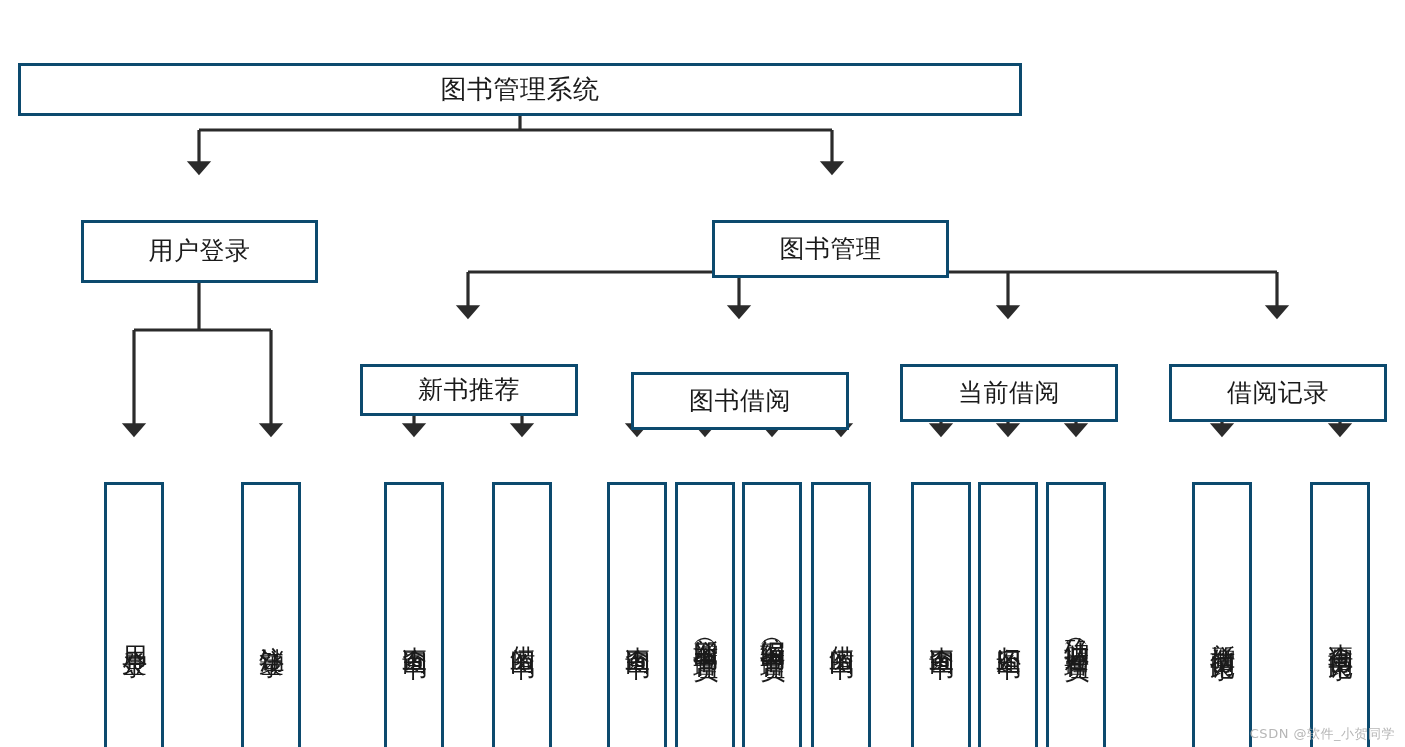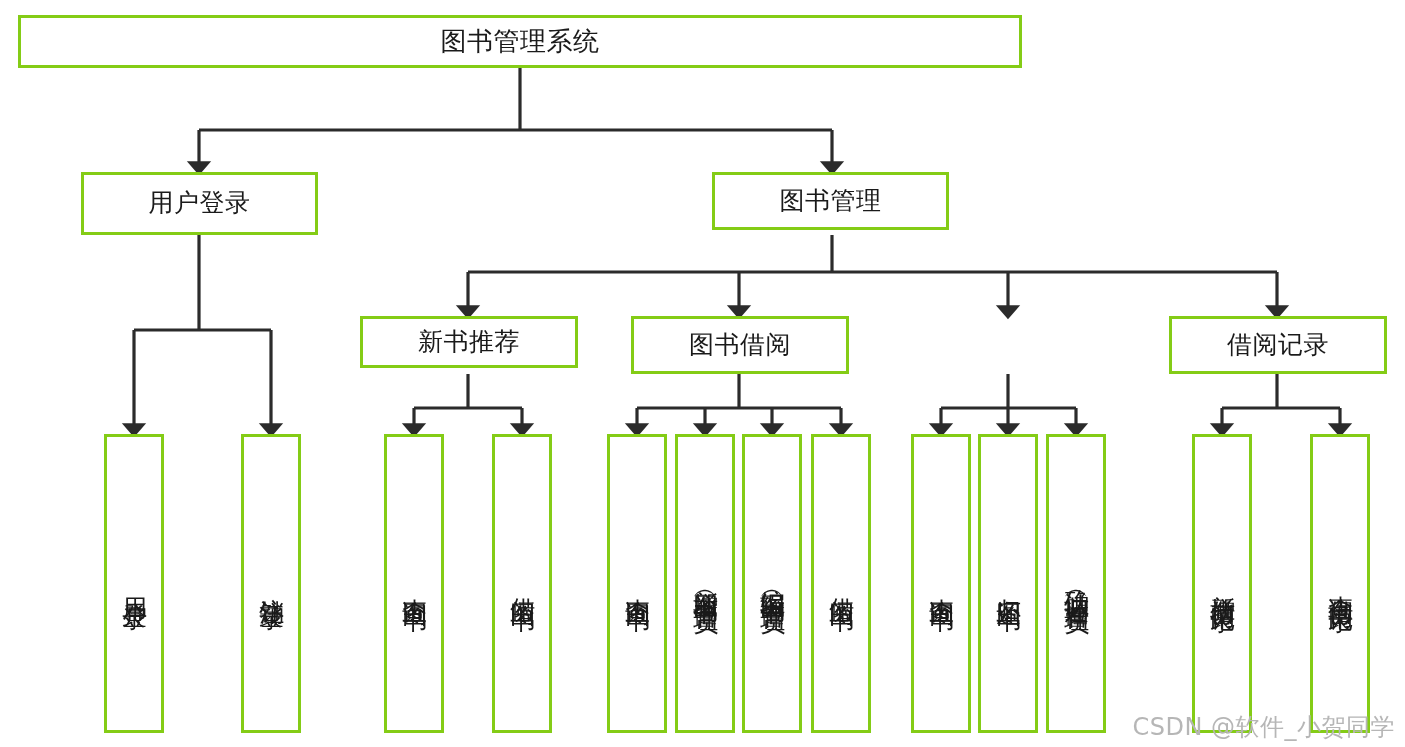--- a/index.html
+++ b/index.html
@@ -23,27 +23,28 @@
     position: absolute;
     left: 0;
     top: 0;
     width: 1405px;
     height: 747px;
     pointer-events: none;
   }
   .node {
     position: absolute;
     box-sizing: border-box;
-    border: 3px solid #84cc16;
+    border: 3px solid #0c4a6e;
     background: #ffffff;
     display: flex;
     align-items: center;
     justify-content: center;
     color: #1a1a1a;
     line-height: 1.06;
+    margin-top: 48px;
   }
   .node.horiz {
     font-size: 25px;
     letter-spacing: 0.5px;
   }
   .node.vert {
     writing-mode: vertical-rl;
     text-orientation: upright;
     font-size: 25px;
     letter-spacing: 3px;
@@ -55,21 +56,21 @@
     text-orientation: upright;
     display: block;
   }
   #title-node {
     font-size: 26px;
   }
   #watermark {
     position: absolute;
     right: 10px;
     bottom: 4px;
-    font-size: 24px;
+    font-size: 13px;
     color: #b6b6b6;
     letter-spacing: 0.5px;
     white-space: nowrap;
   }
 </style>
 </head>
 <body>
 
 <div id="canvas">
 
@@ -125,22 +126,23 @@
   </svg>
 
   <div class="node horiz" id="title-node" style="left:18px; top:15px; width:1004px; height:53px;">图书管理系统</div>
 
   <div class="node horiz" style="left:81px; top:172px; width:237px; height:63px;">用户登录</div>
 
   <div class="node horiz" style="left:712px; top:172px; width:237px; height:58px;">图书管理</div>
 
   <div class="node horiz" style="left:360px; top:316px; width:218px; height:52px;">新书推荐</div>
 
-  <div class="node horiz" style="left:631px; top:316px; width:218px; height:58px;">图书借阅</div>
+  <div class="node horiz" style="left:631px; top:324px; width:218px; height:58px;">图书借阅</div>
 
+  <div class="node horiz" style="left:900px; top:316px; width:218px; height:58px;">当前借阅</div>
 
   <div class="node horiz" style="left:1169px; top:316px; width:218px; height:58px;">借阅记录</div>
 
   <div class="node vert" style="left:104px; top:434px; width:60px; height:299px;">
     <span class="vtext">用户登录</span>
   </div>
 
   <div class="node vert" style="left:241px; top:434px; width:60px; height:299px;">
     <span class="vtext">注销登录</span>
   </div>

